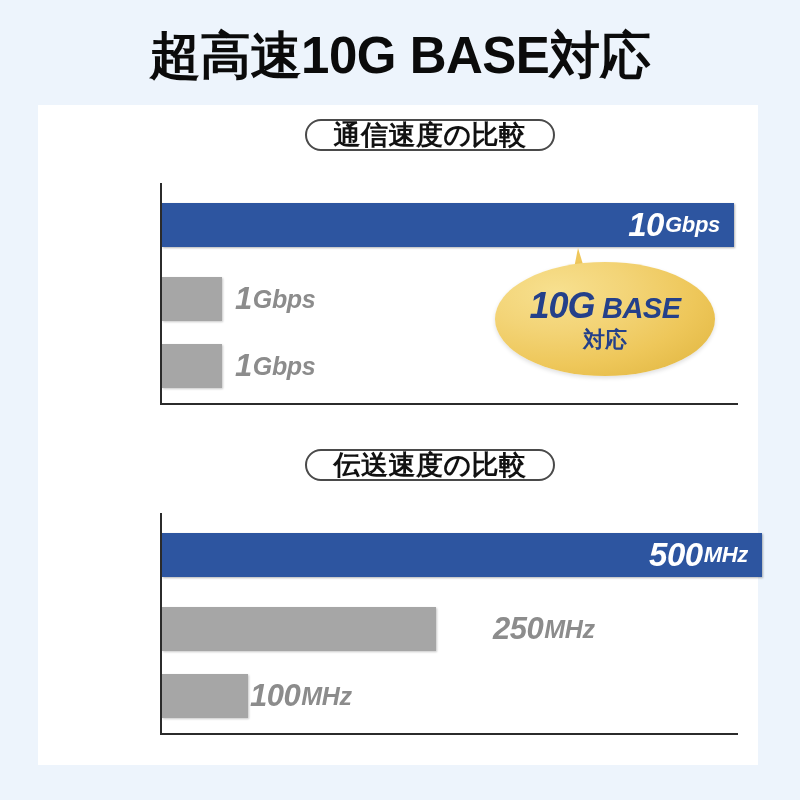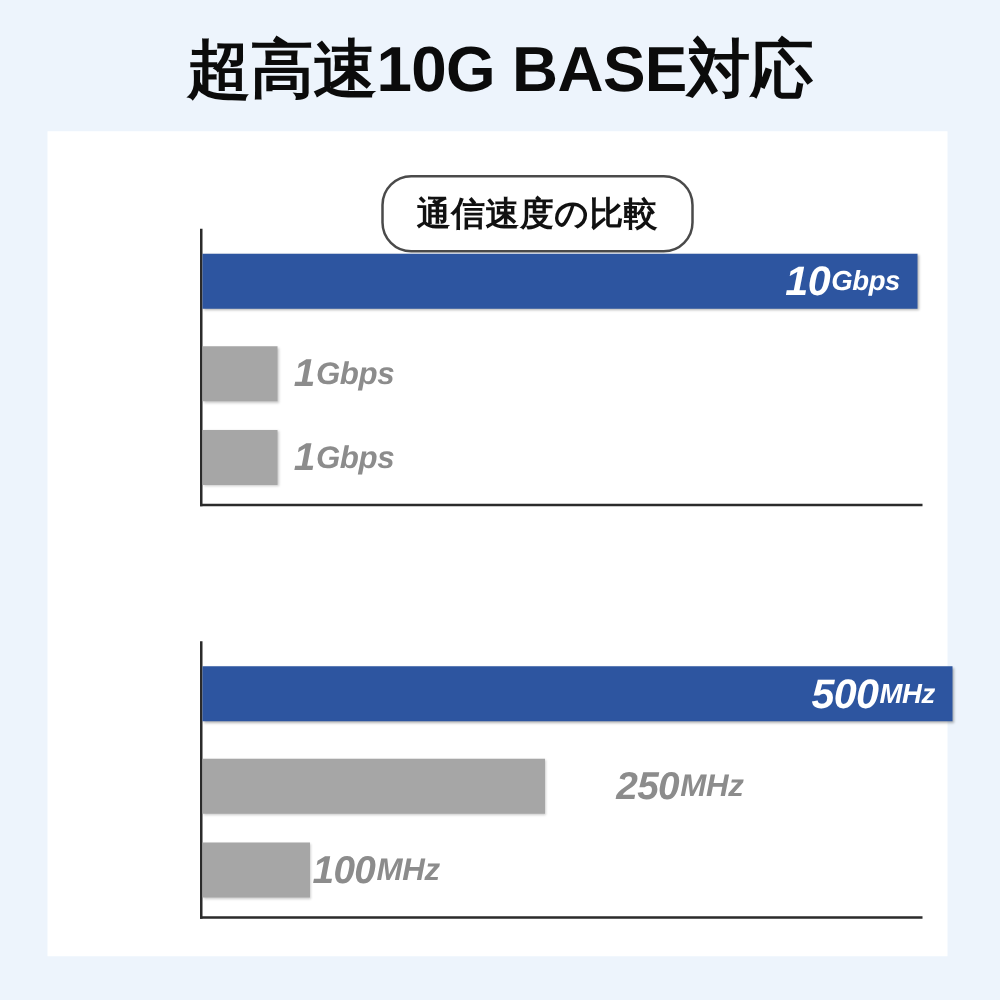--- a/index.html
+++ b/index.html
@@ -44,24 +44,24 @@
     position: absolute;
     left: 0;
     width: 720px;
   }
   #section-0 { top: 0px;   height: 330px; }
   #section-1 { top: 330px; height: 330px; }
 
   
   .pill {
     position: absolute;
-    top: 35px;
+    top: 14px;
     left: 267px;
     width: 250px;
-    height: 62px;
+    height: 32px;
     box-sizing: border-box;
     border: 2.5px solid #4a4a4a;
     border-radius: 24px;
     background: #ffffff;
     display: flex;
     align-items: center;
     justify-content: center;
   }
   .pill-label {
     font-size: 27px;
@@ -248,25 +248,39 @@
 
     <div class="row row-2" id="c0r2">
 
       <div class="bar gray" id="c0r2bar" style="width: 60px;"></div>
       <div class="value outside" id="c0r2val" style="left: 73px;">
         <span class="num">1</span>
         <span class="unit">Gbps</span>
       </div>
     </div>
 
+    <div id="callout">
+      <div id="callout-tail"></div>
+      <div id="callout-bubble"></div>
+      <div id="callout-text">
+        <div id="callout-line-1">
+          <span class="big">10G</span>
+          <span class="small">BASE</span>
+        </div>
+        <div id="callout-line-2">対応</div>
+      </div>
+    </div>
 
   </div>
 
   <div class="section" id="section-1">
 
+    <div class="pill">
+      <span class="pill-label">伝送速度の比較</span>
+    </div>
 
     <div class="axes">
       <div class="axis-y"></div>
       <div class="axis-x"></div>
     </div>
 
     <div class="row row-0" id="c1r0">
 
       <div class="bar blue" id="c1r0bar" style="width: 600px;">
         <div class="value inside">

